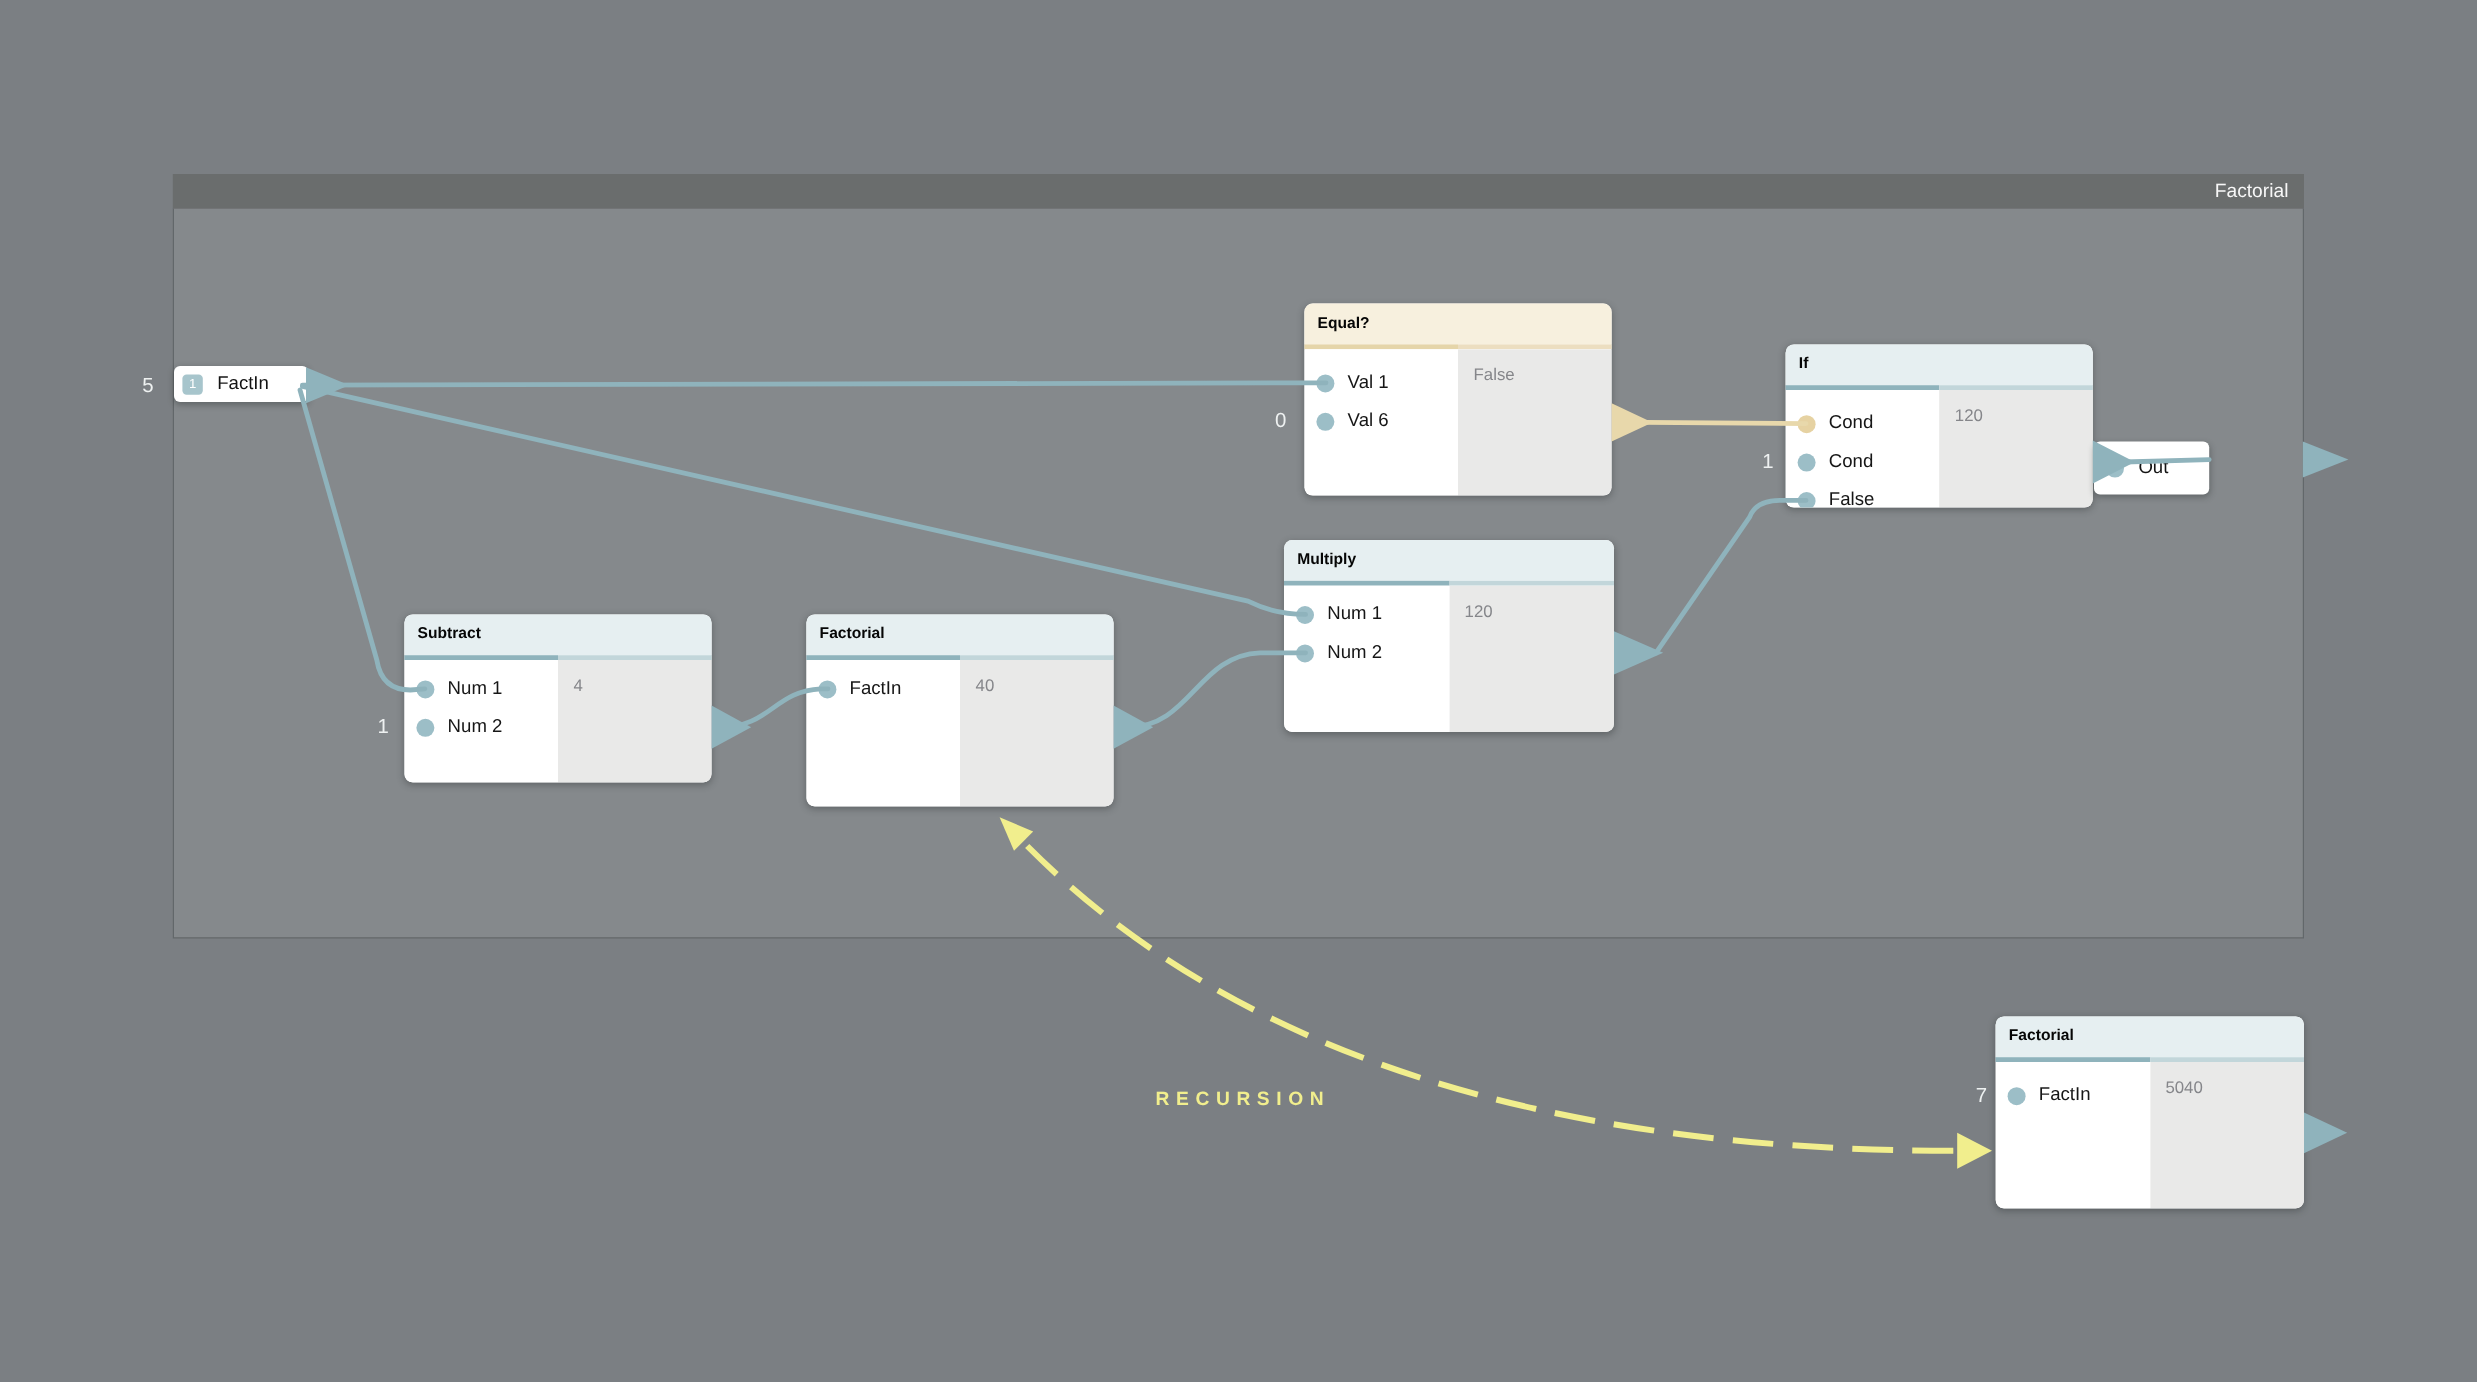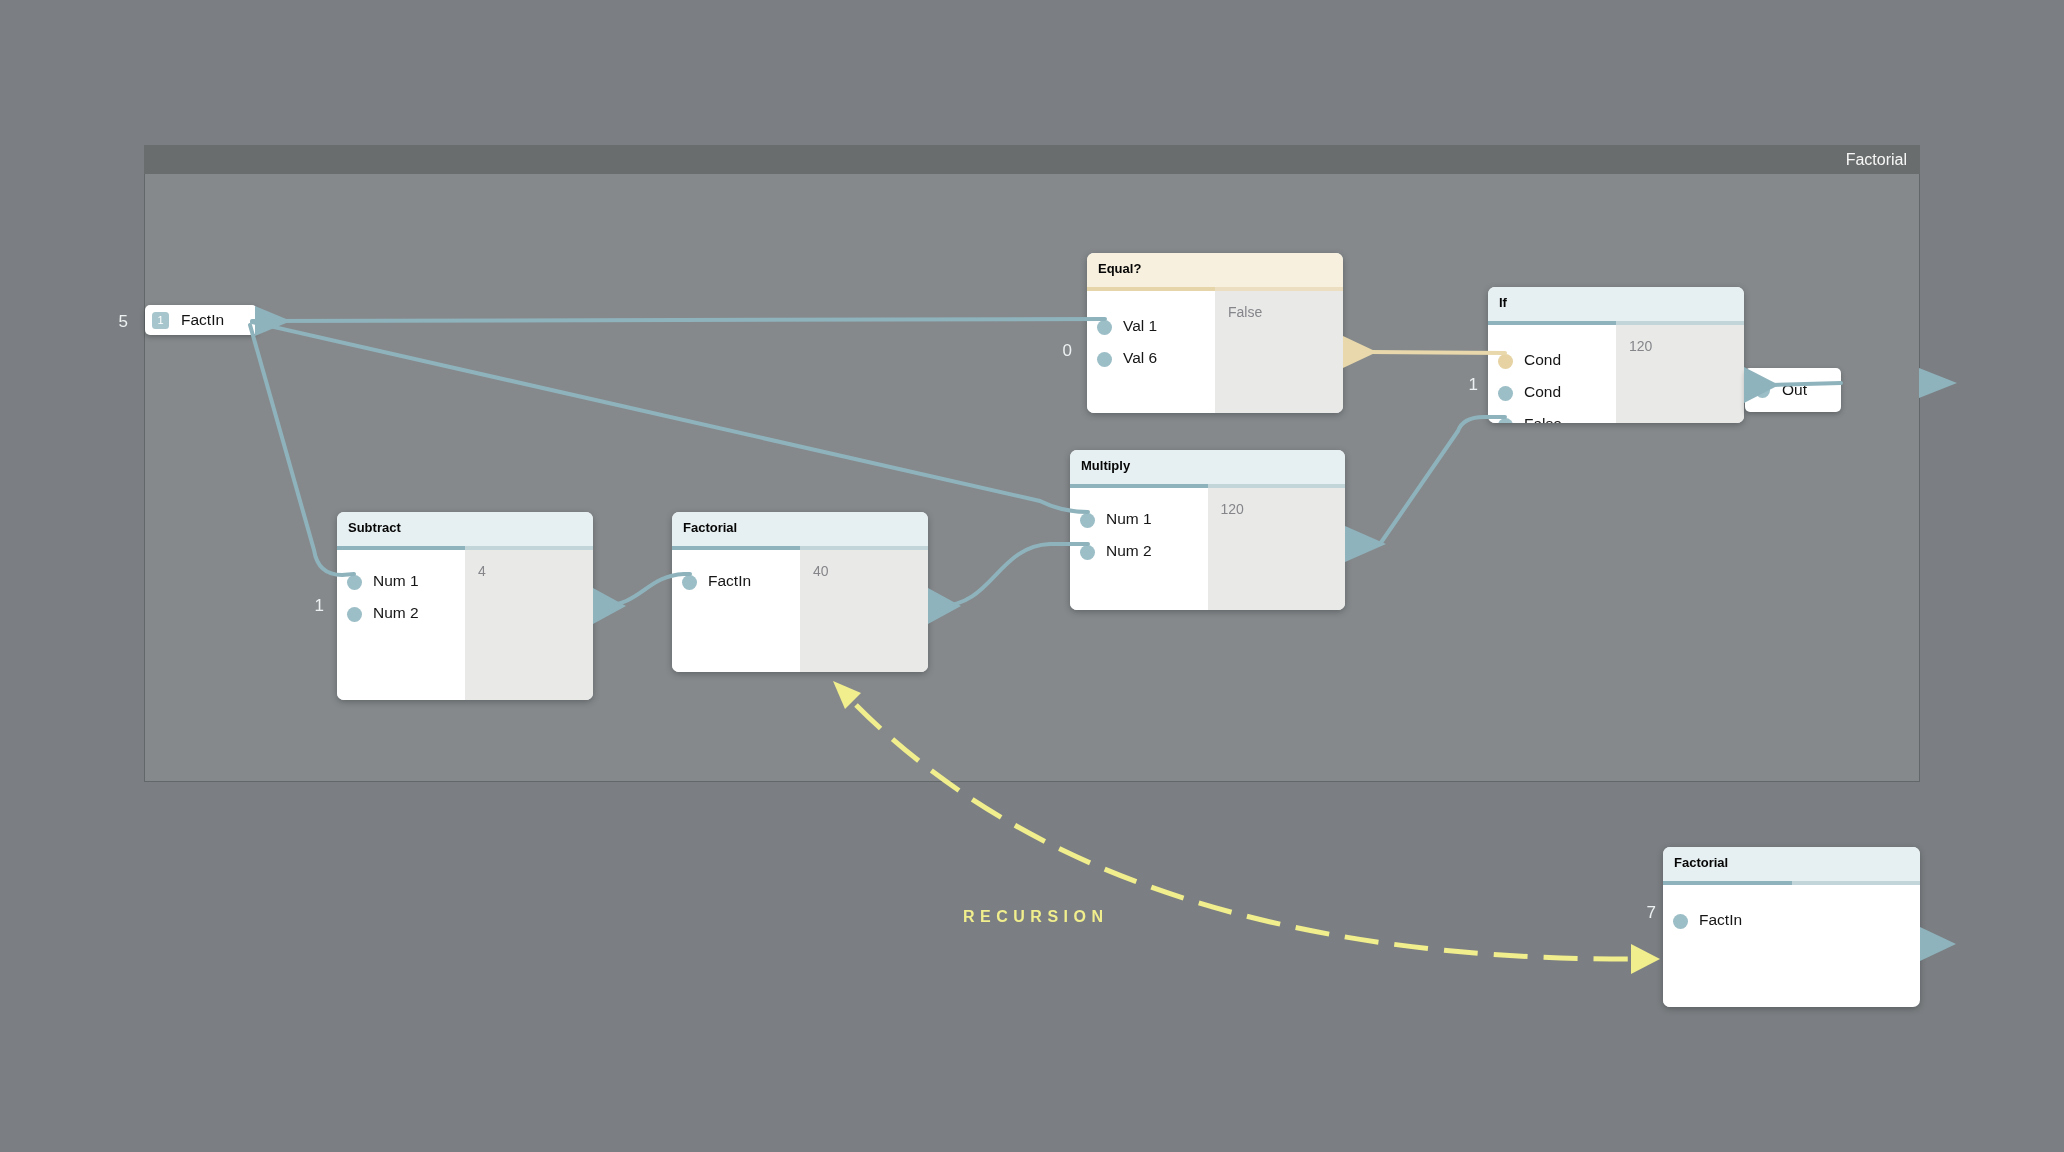--- a/index.html
+++ b/index.html
@@ -28,21 +28,21 @@
   .hdr-blue{background:var(--header-blue)}
   .hdr-cream{background:var(--header-cream)}
   .node-bar{height:4px;display:flex}
   .node-bar .bl,.node-bar .br{height:100%;width:50%}
   .bar-blue .bl{background:var(--bar-blue)} .bar-blue .br{background:var(--bar-blue-light)}
   .bar-cream .bl{background:var(--bar-cream)} .bar-cream .br{background:var(--bar-cream-light)}
   .node-body{flex:1;display:flex;border-radius:0 0 7px 7px;overflow:hidden}
   .panel-left{width:50%;background:#fff}
   .panel-right{width:50%;background:var(--panel-gray)}
   .pt12 .panel-left{padding-top:12px} .pt8 .panel-left{padding-top:8px}
-  .port-row{height:32px;display:flex;align-items:flex-end;padding-left:10px}
+  .port-row{height:32px;display:flex;align-items:center;padding-left:10px}
   .dot{width:15px;height:15px;border-radius:50%;flex:0 0 auto}
   .dot-blue{background:var(--dot-blue)} .dot-tan{background:var(--dot-tan)}
   .port-label{font-size:15.5px;color:#161616;margin-left:11px;white-space:nowrap}
   .value{display:block;padding:13px 0 0 13px;font-size:14px;color:var(--value-gray)}
 
   .pill{position:absolute;z-index:2;background:#fff;border-radius:5px;
     box-shadow:0 2px 5px rgba(30,33,35,.35);display:flex;align-items:center}
   .pill-label{font-size:15.5px;color:#131313;white-space:nowrap}
   .badge{width:17px;height:17px;border-radius:3.5px;background:#a7c5cc;color:#fff;
     font-size:11px;display:flex;align-items:center;justify-content:center;margin:0 12px 0 7px}
@@ -121,21 +121,21 @@
         <span class="port-label">False</span>
       </div>
     </div>
     <div class="panel-right">
       <span class="value">120</span>
     </div>
   </div>
 </div>
 <div class="ext-num" style="left:1430px;top:374px">1</div>
 
-<div class="node" style="left:337px;top:512px;width:256px;height:188px">
+<div class="node" style="left:337px;top:512px;width:256px;height:140px">
   <div class="node-header hdr-blue">Subtract</div>
   <div class="node-bar bar-blue">
       <span class="bl"></span>
       <span class="br"></span>
     </div>
   <div class="node-body pt8">
     <div class="panel-left">
       <div class="port-row">
         <span class="dot dot-blue"></span>
         <span class="port-label">Num 1</span>
@@ -204,20 +204,23 @@
   <div class="node-bar bar-blue">
       <span class="bl"></span>
       <span class="br"></span>
     </div>
   <div class="node-body pt12">
     <div class="panel-left">
       <div class="port-row">
         <span class="dot dot-blue"></span>
         <span class="port-label">FactIn</span>
       </div>
+    </div>
+    <div class="panel-right">
+      <span class="value">5040</span>
     </div>
   </div>
 </div>
 <div class="ext-num" style="left:1608px;top:902px">7</div>
 
 <div class="recursion-label">RECURSION</div>
 
 <svg class="wires" width="2064" height="1152" viewBox="0 0 2064 1152">
 
   <path class="edge edge-blue" d="M 252,321 L 1105,319"></path>

